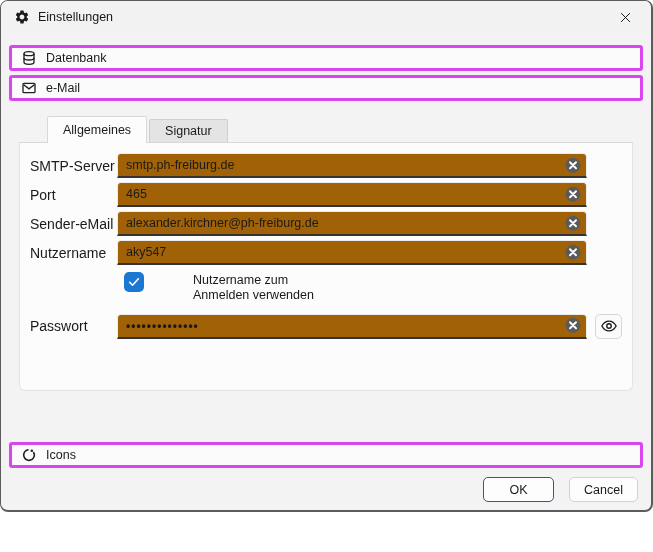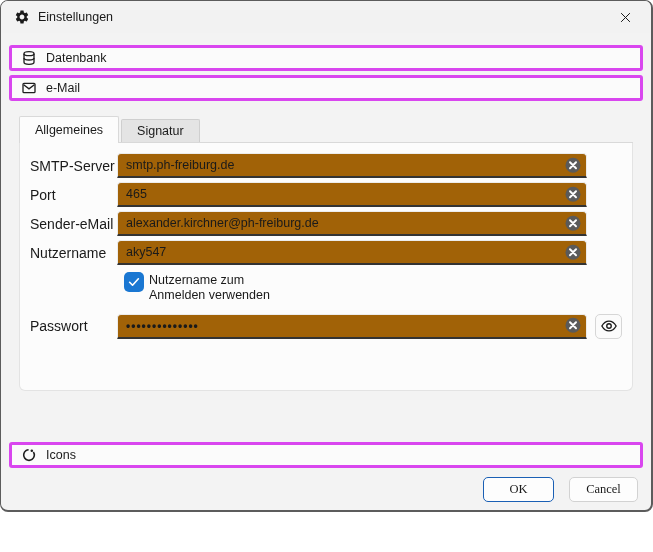--- a/index.html
+++ b/index.html
@@ -72,20 +72,21 @@
     height: 23px;
     background: #e4e4e4;
     margin-right: 2px;
   }
   .tab.active {
     background: #fcfcfc;
     height: 27px;
     margin-bottom: -1px;
     border-color: #d9d9d9;
     z-index: 2;
+    margin-left: 28px;
   }
   .tab-panel {
     flex: 1 1 auto;
     background: #fcfcfc;
     border: 1px solid #e3e3e3;
     border-top: none;
     border-radius: 0 0 6px 6px;
     padding: 10px 10px 10px 10px;
     min-height: 0;
   }
@@ -128,20 +129,21 @@
     background: #fbfbfb;
     border: 1px solid #d6d6d6;
     border-radius: 5px;
     display: flex; align-items: center; justify-content: center;
     color: #1a1a1a;
   }
   
   .checkbox-row {
     display: flex; align-items: flex-start;
     margin: 7px 0 10px 94px;
+    gap: 44px;
   }
   .checkbox {
     width: 20px; height: 20px; flex: 0 0 20px;
     border-radius: 5px;
     display: flex; align-items: center; justify-content: center;
     margin-right: 5px;
   }
   .checkbox-label {
     font-size: 12.5px; color: #1a1a1a;
     width: 140px; line-height: 1.22;
@@ -151,21 +153,21 @@
   .icons-bar { margin-top: 14px; margin-bottom: 0; }
   
   .footer {
     flex: 0 0 42px;
     display: flex; justify-content: flex-end; align-items: flex-start;
     gap: 15px;
     padding: 9px 13px 0 13px;
   }
   .btn {
     width: 69px; height: 25px;
-    font-family: Liberation Serif, serif;
+    font-family: Liberation Sans, sans-serif;
     font-size: 12.5px; color: #1a1a1a;
     background: #fdfdfd;
     border: 1px solid #d2d2d2;
     border-radius: 5px;
   }
   .btn.primary { border: 1.5px solid #1a5fb4; width: 71px; }
   svg { display: block; }
 </style>
 </head>
 <body>

